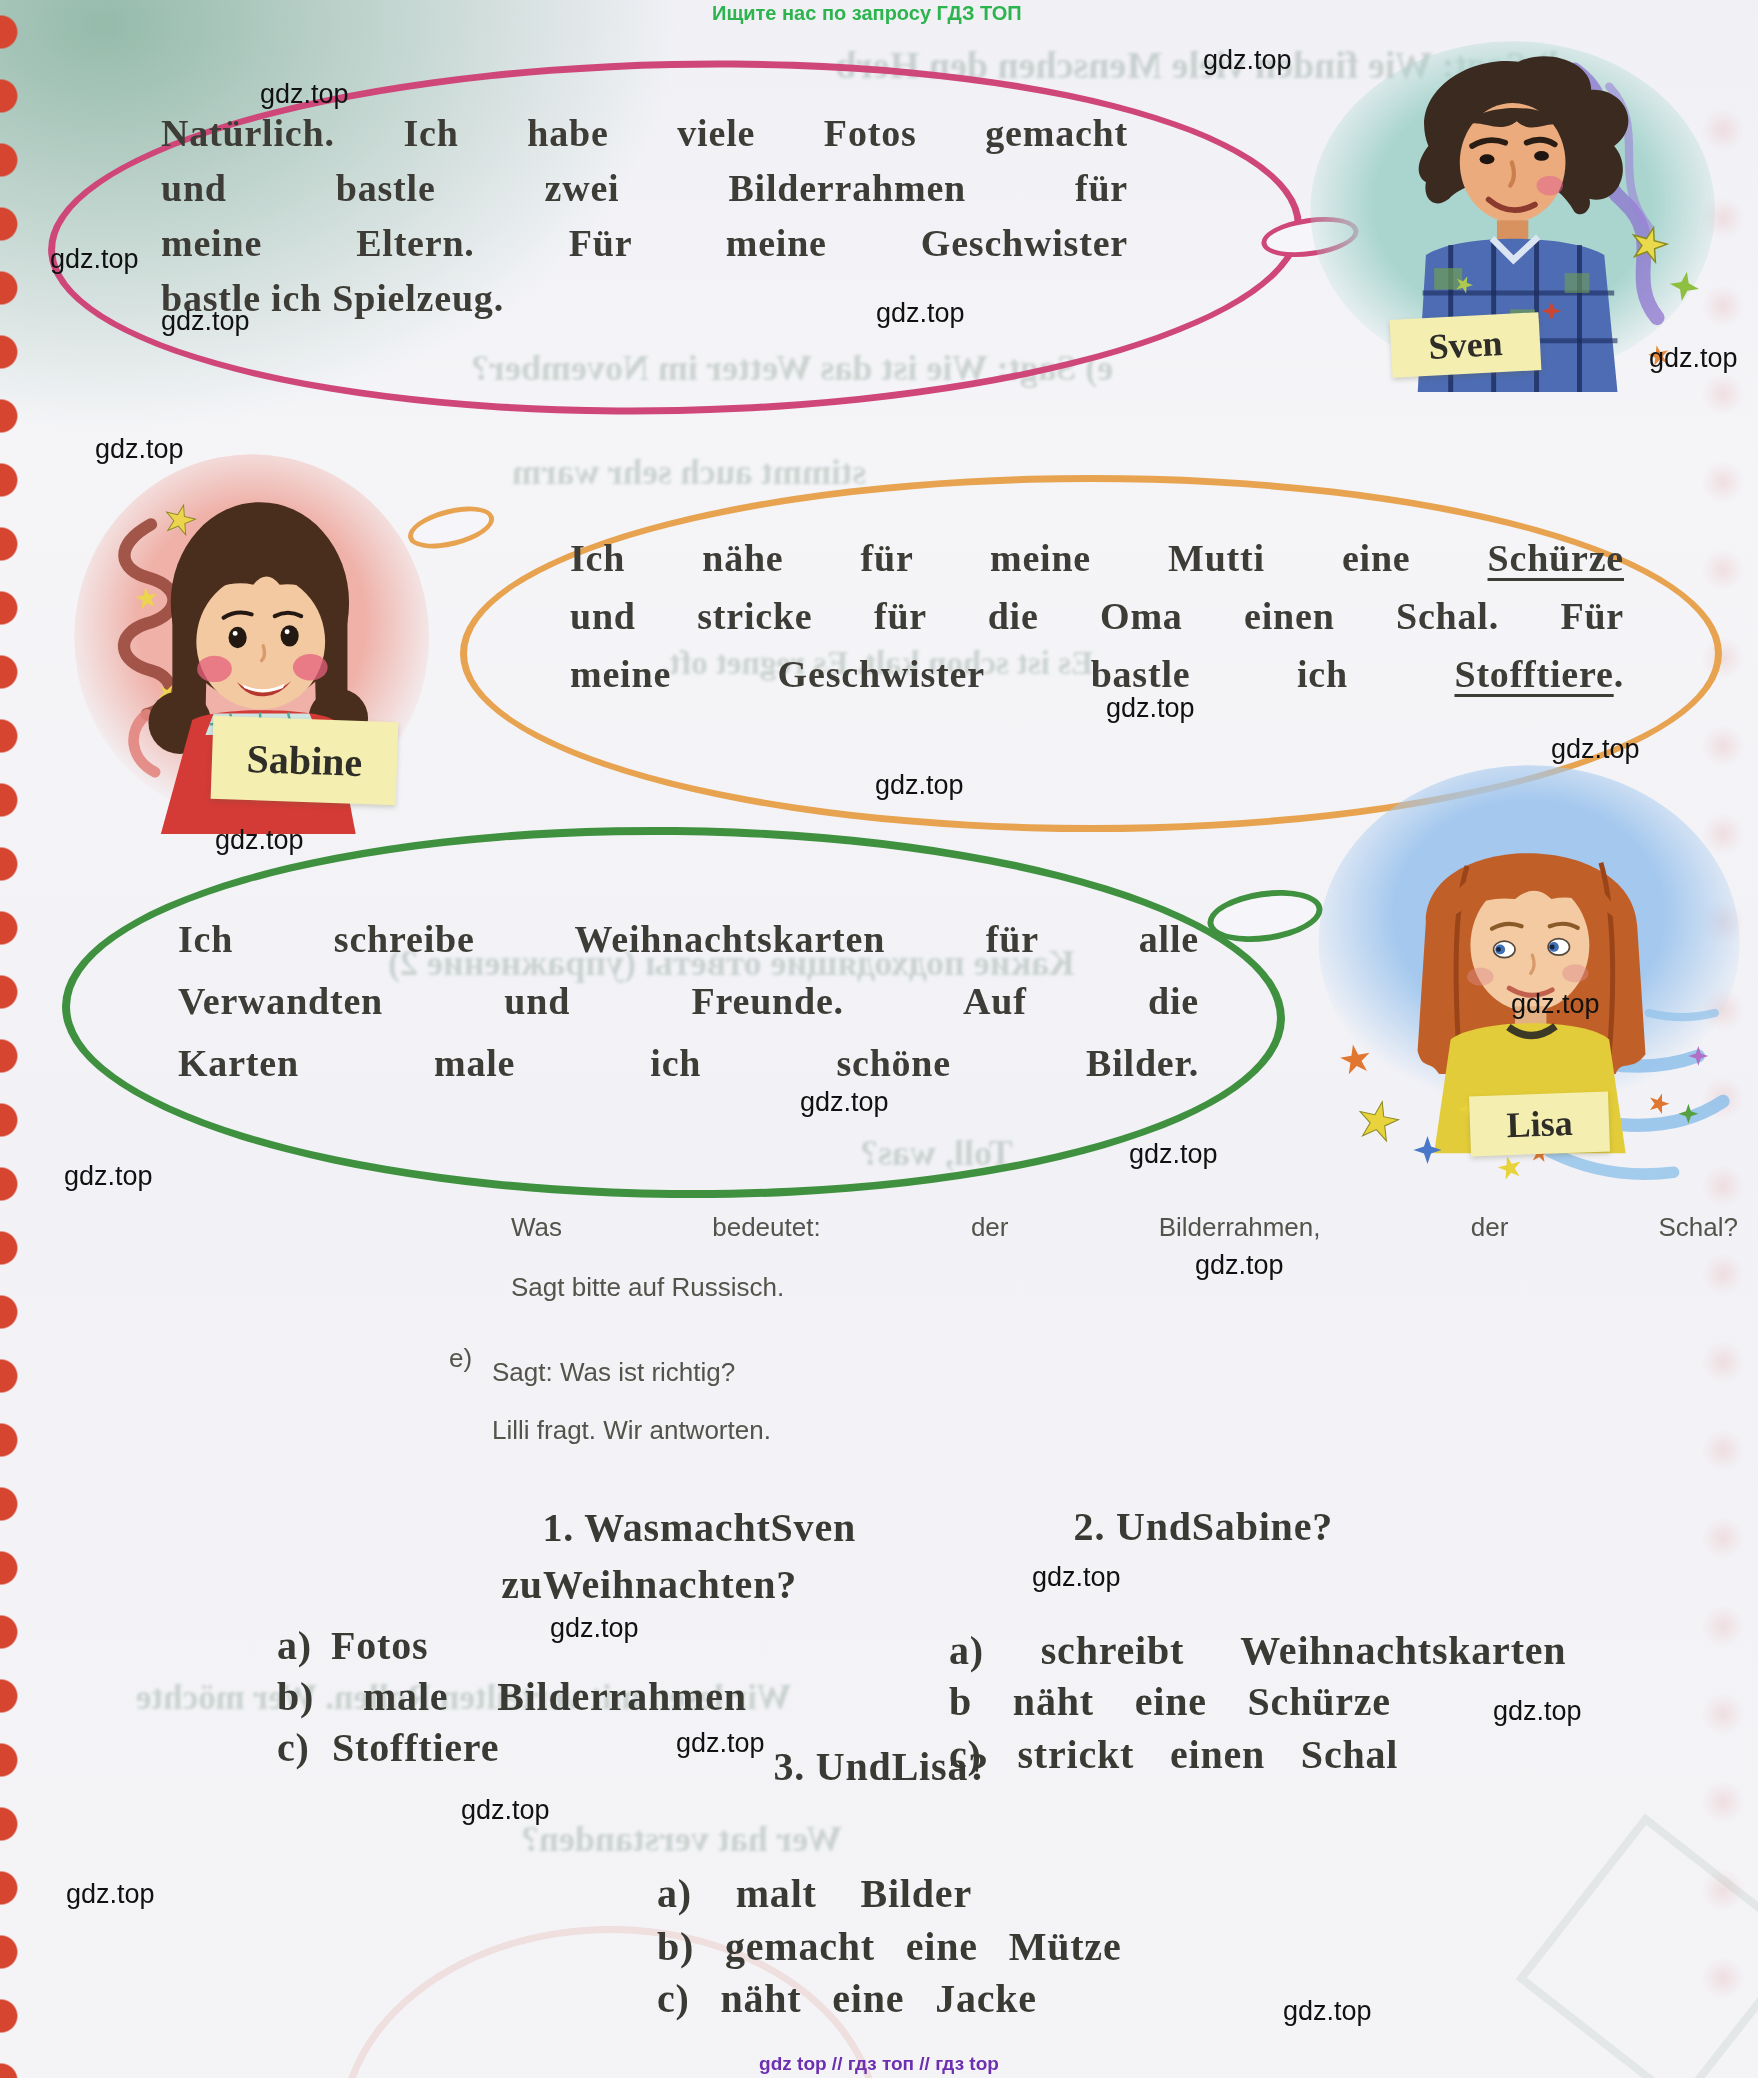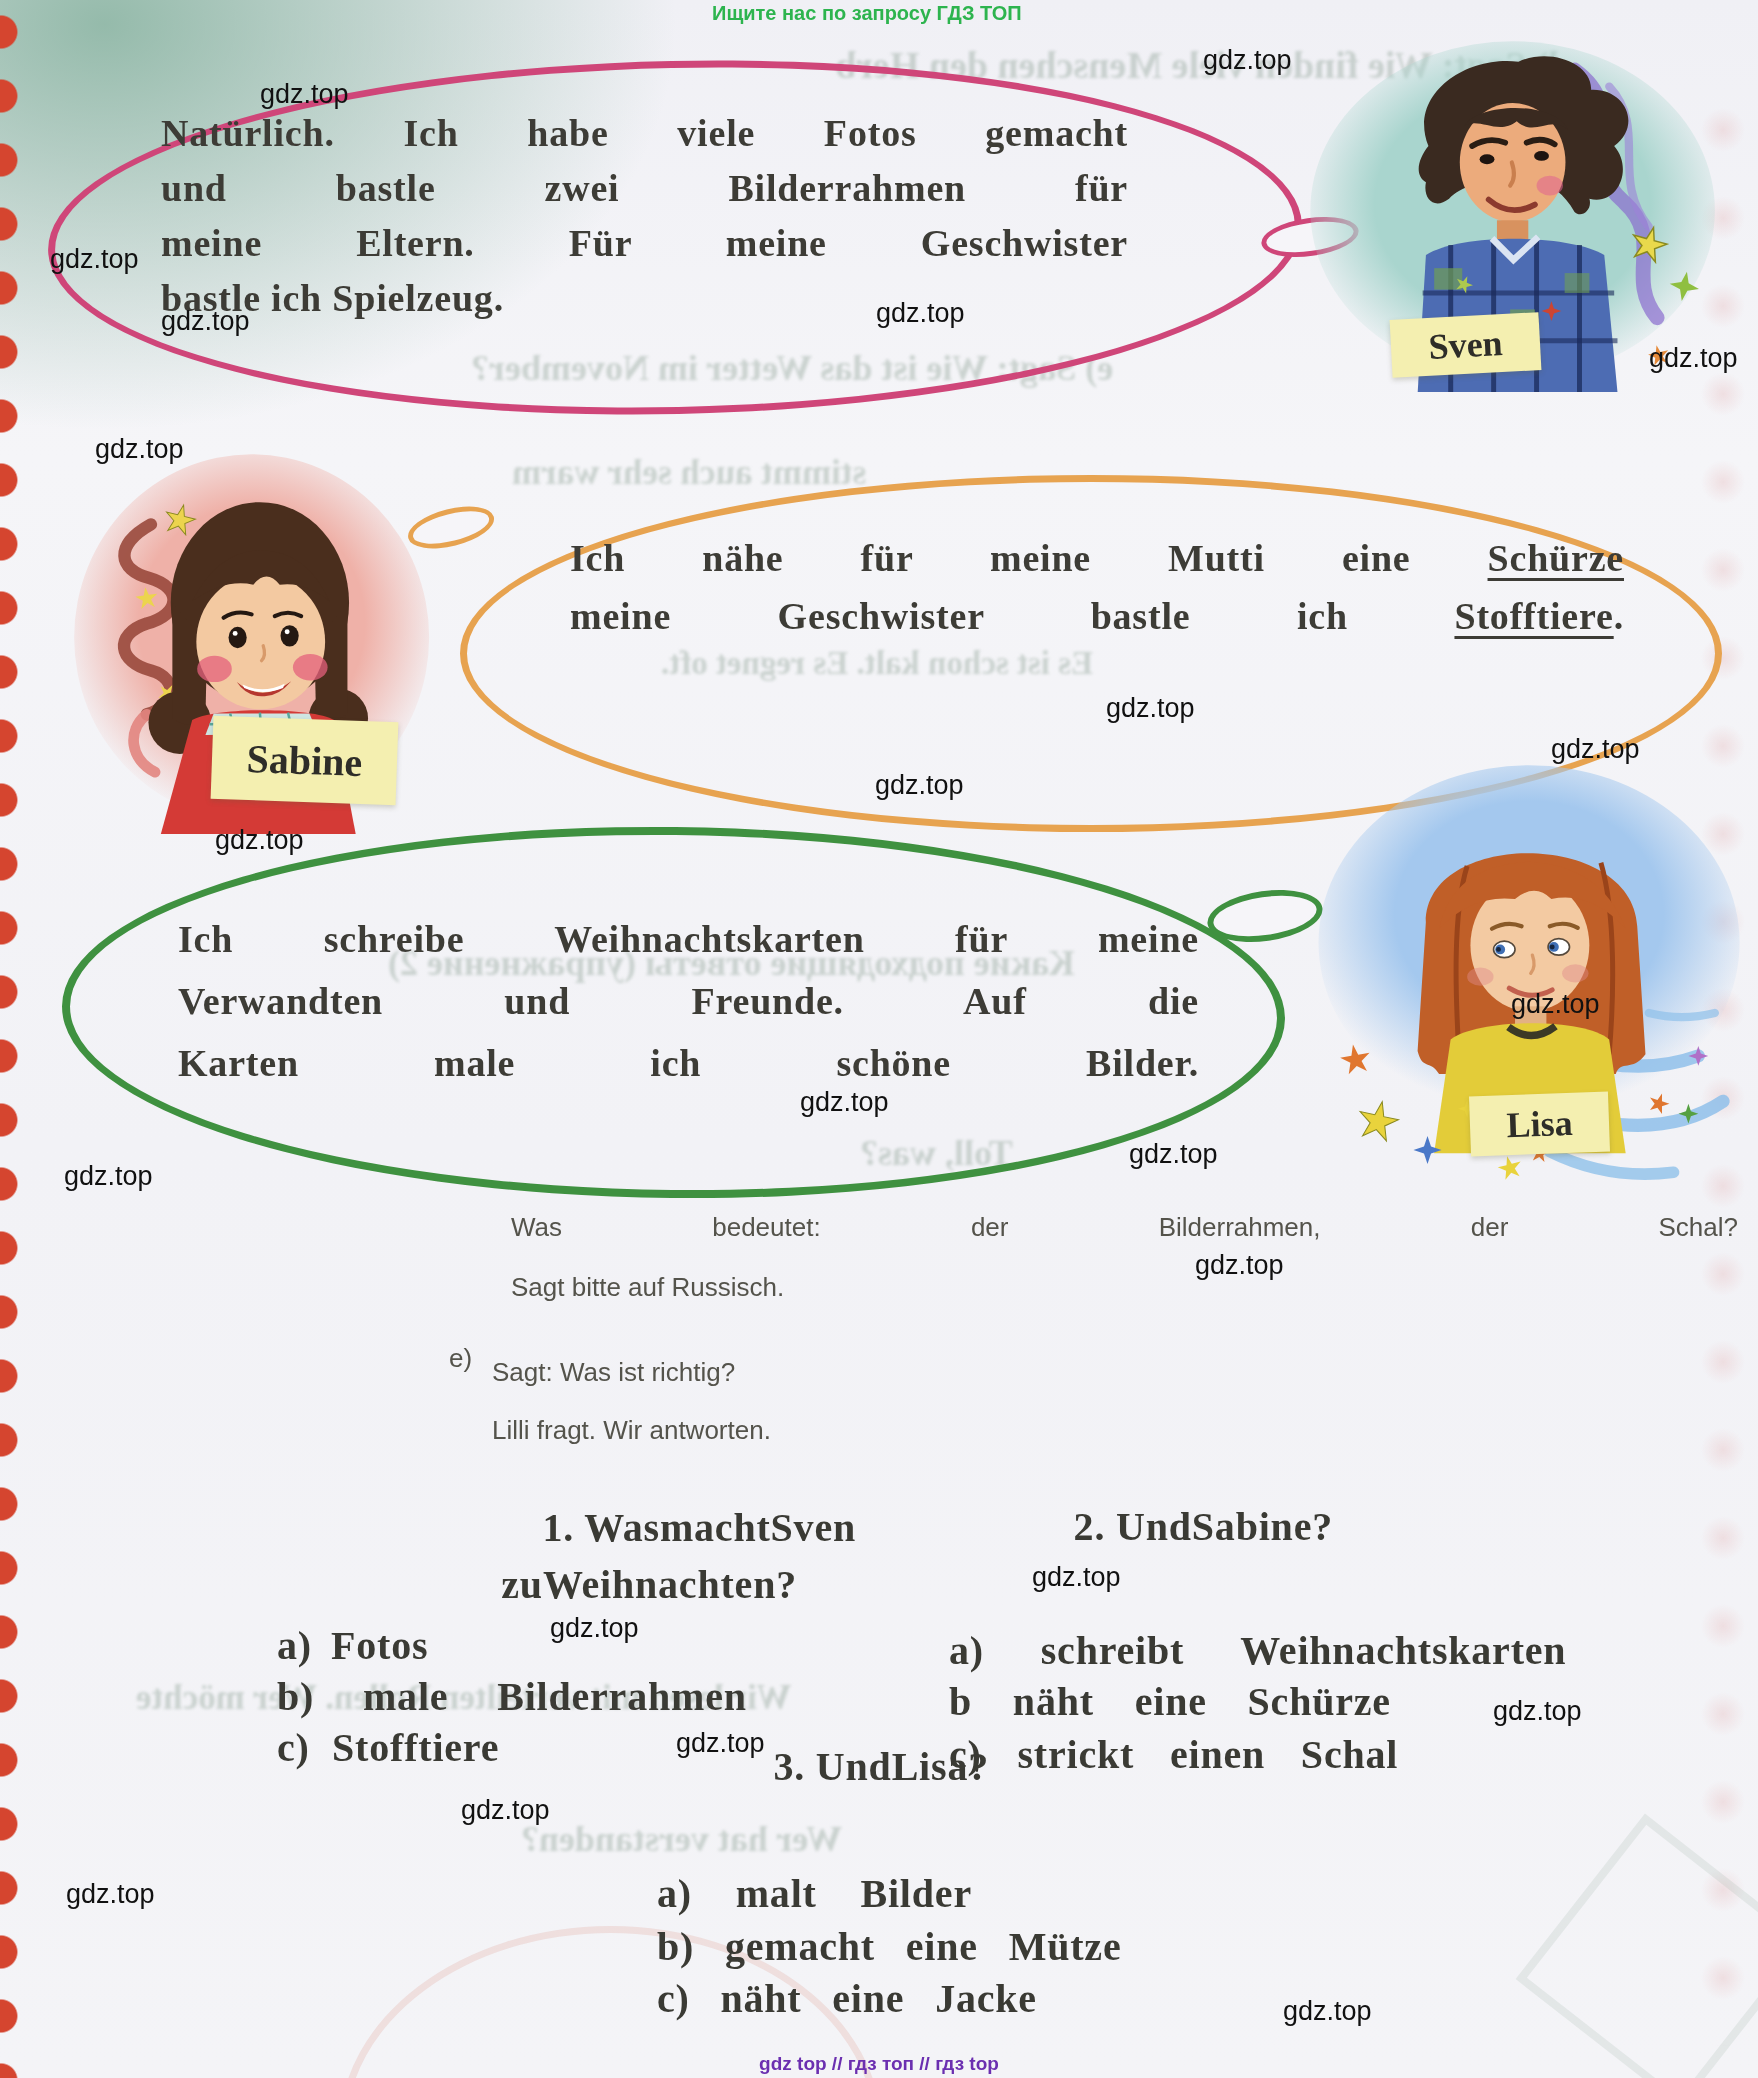--- a/index.html
+++ b/index.html
@@ -93,27 +93,28 @@
     <span class="ln just">Natürlich. Ich habe viele Fotos gemacht</span>
     <span class="ln just">und bastle zwei Bilderrahmen für</span>
     <span class="ln just">meine Eltern. Für meine Geschwister</span>
     <span class="ln">bastle ich Spielzeug.</span>
   </div>
 
   <div class="bubble b-orange"></div>
   <div class="tail t-orange"></div>
   <div class="btext orange-text">
     <span class="ln just"><span>Ich nähe für meine Mutti eine </span><span class="u">Schürze</span></span>
+    <span class="ln just">und stricke für die Oma einen Schal. Für</span>
     <span class="ln just"><span>meine Geschwister bastle ich </span><span class="u">Stofftiere</span><span>.</span></span>
   </div>
 
   <div class="bubble b-green"></div>
   <div class="tail t-green"></div>
   <div class="btext green-text">
-    <span class="ln just">Ich schreibe Weihnachtskarten für meine</span>
+    <span class="ln just">Ich schreibe Weihnachtskarten für alle</span>
     <span class="ln just">Verwandten und Freunde. Auf die</span>
     <span class="ln just">Karten male ich schöne Bilder.</span>
   </div>
 
   <div class="fig" style="left:1302px;top:37px;width:413px;height:355px">
     <svg width="413" height="355" viewBox="0 0 500 430">
       <defs>
         <radialGradient id="svbg" cx="50%" cy="48%" r="55%">
           <stop offset="62%" stop-color="#a9d5ce"></stop>
             <stop offset="100%" stop-color="#a9d5ce" stop-opacity="0"></stop>

